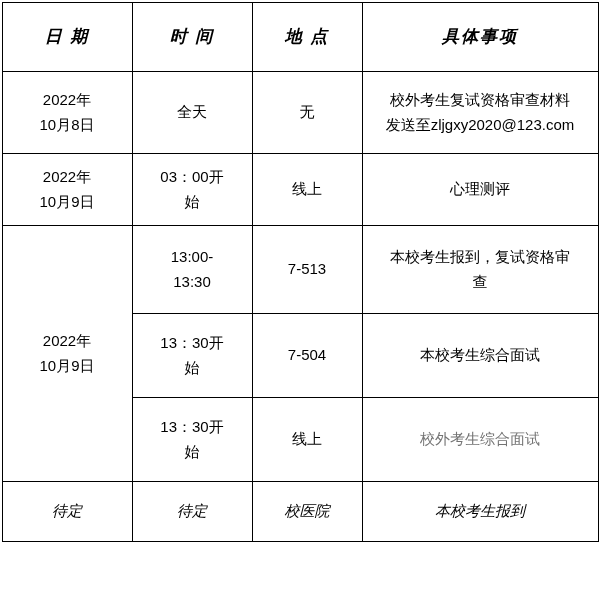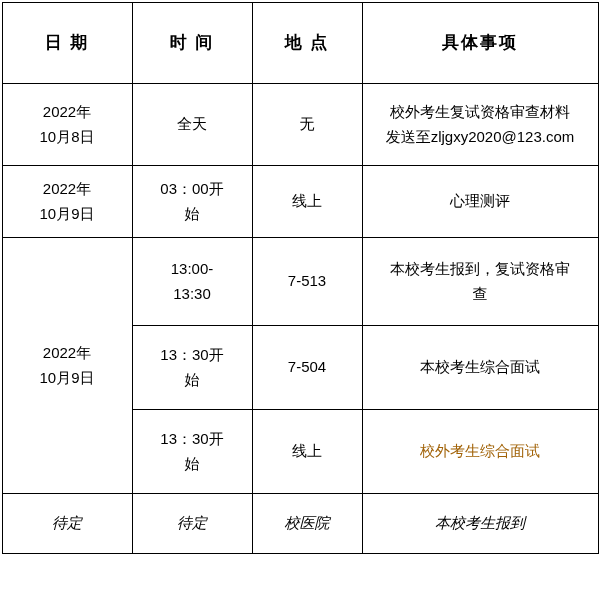--- a/index.html
+++ b/index.html
@@ -29,37 +29,38 @@
     font-size: 15px;
     line-height: 1.65;
     font-weight: normal;
     word-break: break-word;
   }
   #schedule-table thead th {
     font-size: 17px;
     font-weight: bold;
     letter-spacing: 2px;
     height: 56px;
-    padding: 12px 6px;
+    padding: 6px 6px;
+    font-style: italic;
   }
   .col-date   { width: 130px; }
   .col-time   { width: 120px; }
   .col-place  { width: 110px; }
   .col-detail { width: 236px; }
 
   .cell-detail {
     text-align: center;
     padding-left: 10px;
     padding-right: 10px;
   }
   .detail-left {
     text-align: left;
   }
   .muted {
-    color: #a16207;
+    color: #737373;
   }
   .row-h-1 { height: 82px; }
   .row-h-2 { height: 72px; }
   .row-h-3 { height: 88px; }
   .row-h-4 { height: 84px; }
   .row-h-5 { height: 84px; }
   .row-h-6 { height: 60px; font-style: italic; }
   .nowrap-block {
     display: block;
   }

